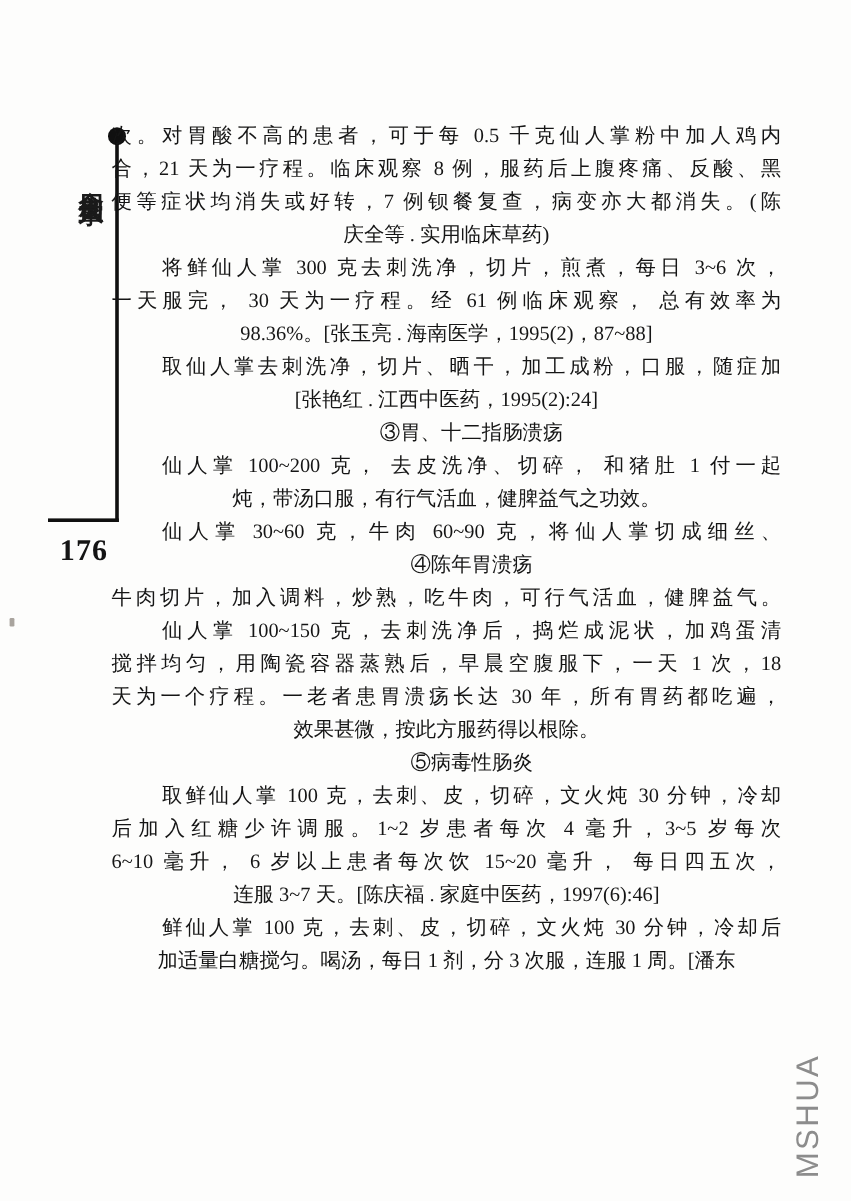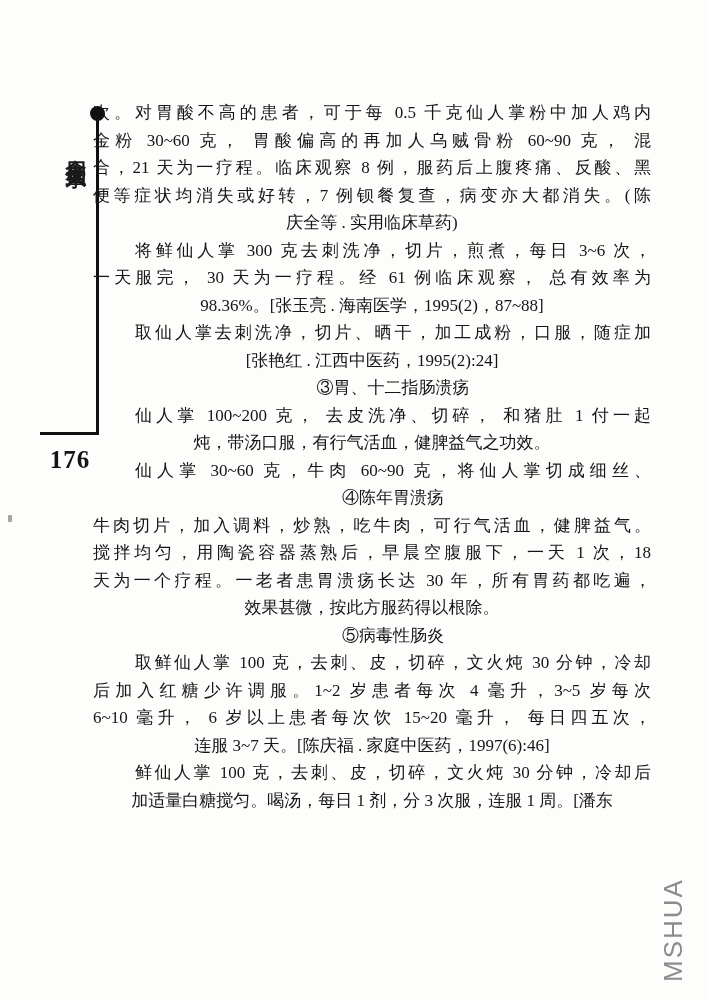--- a/index.html
+++ b/index.html
@@ -134,35 +134,35 @@
   <div class="margin-bullet"></div>
   <div class="margin-rule-v"></div>
   <div class="margin-rule-h"></div>
 
   <div class="side-title">食用仙人掌</div>
 
   <div class="page-number">176</div>
 
   <div class="text-block">
     <div class="text-line full">次。对胃酸不高的患者，可于每 0.5 千克仙人掌粉中加人鸡内</div>
-    <div class="text-line full">金粉 30~60 克， 胃酸偏高的再加人乌贼骨粉 60~90 克， 混</div>
     <div class="text-line full">合，21 天为一疗程。临床观察 8 例，服药后上腹疼痛、反酸、黑</div>
     <div class="text-line full">便等症状均消失或好转，7 例钡餐复查，病变亦大都消失。(陈</div>
     <div class="text-line">庆全等 . 实用临床草药)</div>
     <div class="text-line indent full">将鲜仙人掌 300 克去刺洗净，切片，煎煮，每日 3~6 次，</div>
     <div class="text-line full">一天服完， 30 天为一疗程。经 61 例临床观察， 总有效率为</div>
     <div class="text-line">98.36%。[张玉亮 . 海南医学，1995(2)，87~88]</div>
     <div class="text-line indent full">取仙人掌去刺洗净，切片、晒干，加工成粉，口服，随症加</div>
     <div class="text-line">[张艳红 . 江西中医药，1995(2):24]</div>
     <div class="text-line indent">③胃、十二指肠溃疡</div>
     <div class="text-line indent full">仙人掌 100~200 克， 去皮洗净、切碎， 和猪肚 1 付一起</div>
     <div class="text-line">炖，带汤口服，有行气活血，健脾益气之功效。</div>
     <div class="text-line indent full">仙人掌 30~60 克，牛肉 60~90 克，将仙人掌切成细丝、</div>
     <div class="text-line indent">④陈年胃溃疡</div>
     <div class="text-line full">牛肉切片，加入调料，炒熟，吃牛肉，可行气活血，健脾益气。</div>
+    <div class="text-line indent full">仙人掌 100~150 克，去刺洗净后，捣烂成泥状，加鸡蛋清</div>
     <div class="text-line full">搅拌均匀，用陶瓷容器蒸熟后，早晨空腹服下，一天 1 次，18</div>
     <div class="text-line full">天为一个疗程。一老者患胃溃疡长达 30 年，所有胃药都吃遍，</div>
     <div class="text-line">效果甚微，按此方服药得以根除。</div>
     <div class="text-line indent">⑤病毒性肠炎</div>
     <div class="text-line indent full">取鲜仙人掌 100 克，去刺、皮，切碎，文火炖 30 分钟，冷却</div>
     <div class="text-line full">后加入红糖少许调服。1~2 岁患者每次 4 毫升，3~5 岁每次</div>
     <div class="text-line full">6~10 毫升， 6 岁以上患者每次饮 15~20 毫升， 每日四五次，</div>
     <div class="text-line">连服 3~7 天。[陈庆福 . 家庭中医药，1997(6):46]</div>
     <div class="text-line indent full">鲜仙人掌 100 克，去刺、皮，切碎，文火炖 30 分钟，冷却后</div>
     <div class="text-line">加适量白糖搅匀。喝汤，每日 1 剂，分 3 次服，连服 1 周。[潘东</div>

